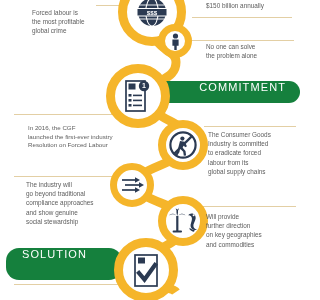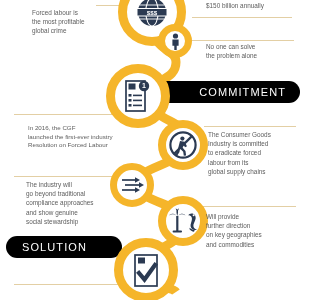--- a/index.html
+++ b/index.html
@@ -23,24 +23,24 @@
     box-sizing:border-box;
     display:flex;align-items:center;justify-content:center;
   }
   .ring-lg{border:9px solid #f5b52a;}
   .ring-md{border:8px solid #f5b52a;}
   .ring-sm{border:7px solid #f5b52a;}
 
   
   .banner{
     position:absolute;
-    background:#000000;
+    background:#15803d;
     color:#ffffff;
     display:flex;
-    align-items:center;
+    align-items:flex-start;
     letter-spacing:1.1px;
     font-size:11px;
     box-sizing:border-box;
   }
   .banner.right{justify-content:flex-end;padding-right:14px;border-radius:0 13px 13px 0;}
   .banner.left{justify-content:flex-start;padding-left:12px;border-radius:0 13px 13px 0;}
 
   
   .txt{
     position:absolute;
@@ -74,21 +74,21 @@
   <div class="hline" style="left:14px;top:114px;width:118px;"></div>
   <div class="hline" style="left:204px;top:126px;width:92px;"></div>
   <div class="hline" style="left:14px;top:176px;width:100px;"></div>
   <div class="hline" style="left:202px;top:206px;width:94px;"></div>
   <div class="hline" style="left:14px;top:284px;width:110px;"></div>
 
   <div class="banner right" style="left:148px;top:81px;width:152px;height:22px;">
     <span>COMMITMENT</span>
   </div>
 
-  <div class="banner left" style="left:6px;top:236px;width:116px;height:22px;border-radius:13px;padding-left:16px;">
+  <div class="banner left" style="left:6px;top:248px;width:116px;height:32px;border-radius:13px;padding-left:16px;">
     <span>SOLUTION</span>
   </div>
 
   <div class="node ring-lg" style="left:118px;top:-22px;width:68px;height:68px;">
     <svg width="34" height="34" viewBox="0 0 34 34">
       <circle cx="17" cy="17" r="14" fill="#2b3a52"></circle>
       <ellipse cx="17" cy="17" rx="6.2" ry="14" fill="none" stroke="#ffffff" stroke-width="1.1"></ellipse>
       <line x1="3" y1="17" x2="31" y2="17" stroke="#ffffff" stroke-width="1.1"></line>
       <line x1="5" y1="10" x2="29" y2="10" stroke="#ffffff" stroke-width="0.9"></line>
       <line x1="5" y1="24" x2="29" y2="24" stroke="#ffffff" stroke-width="0.9"></line>

